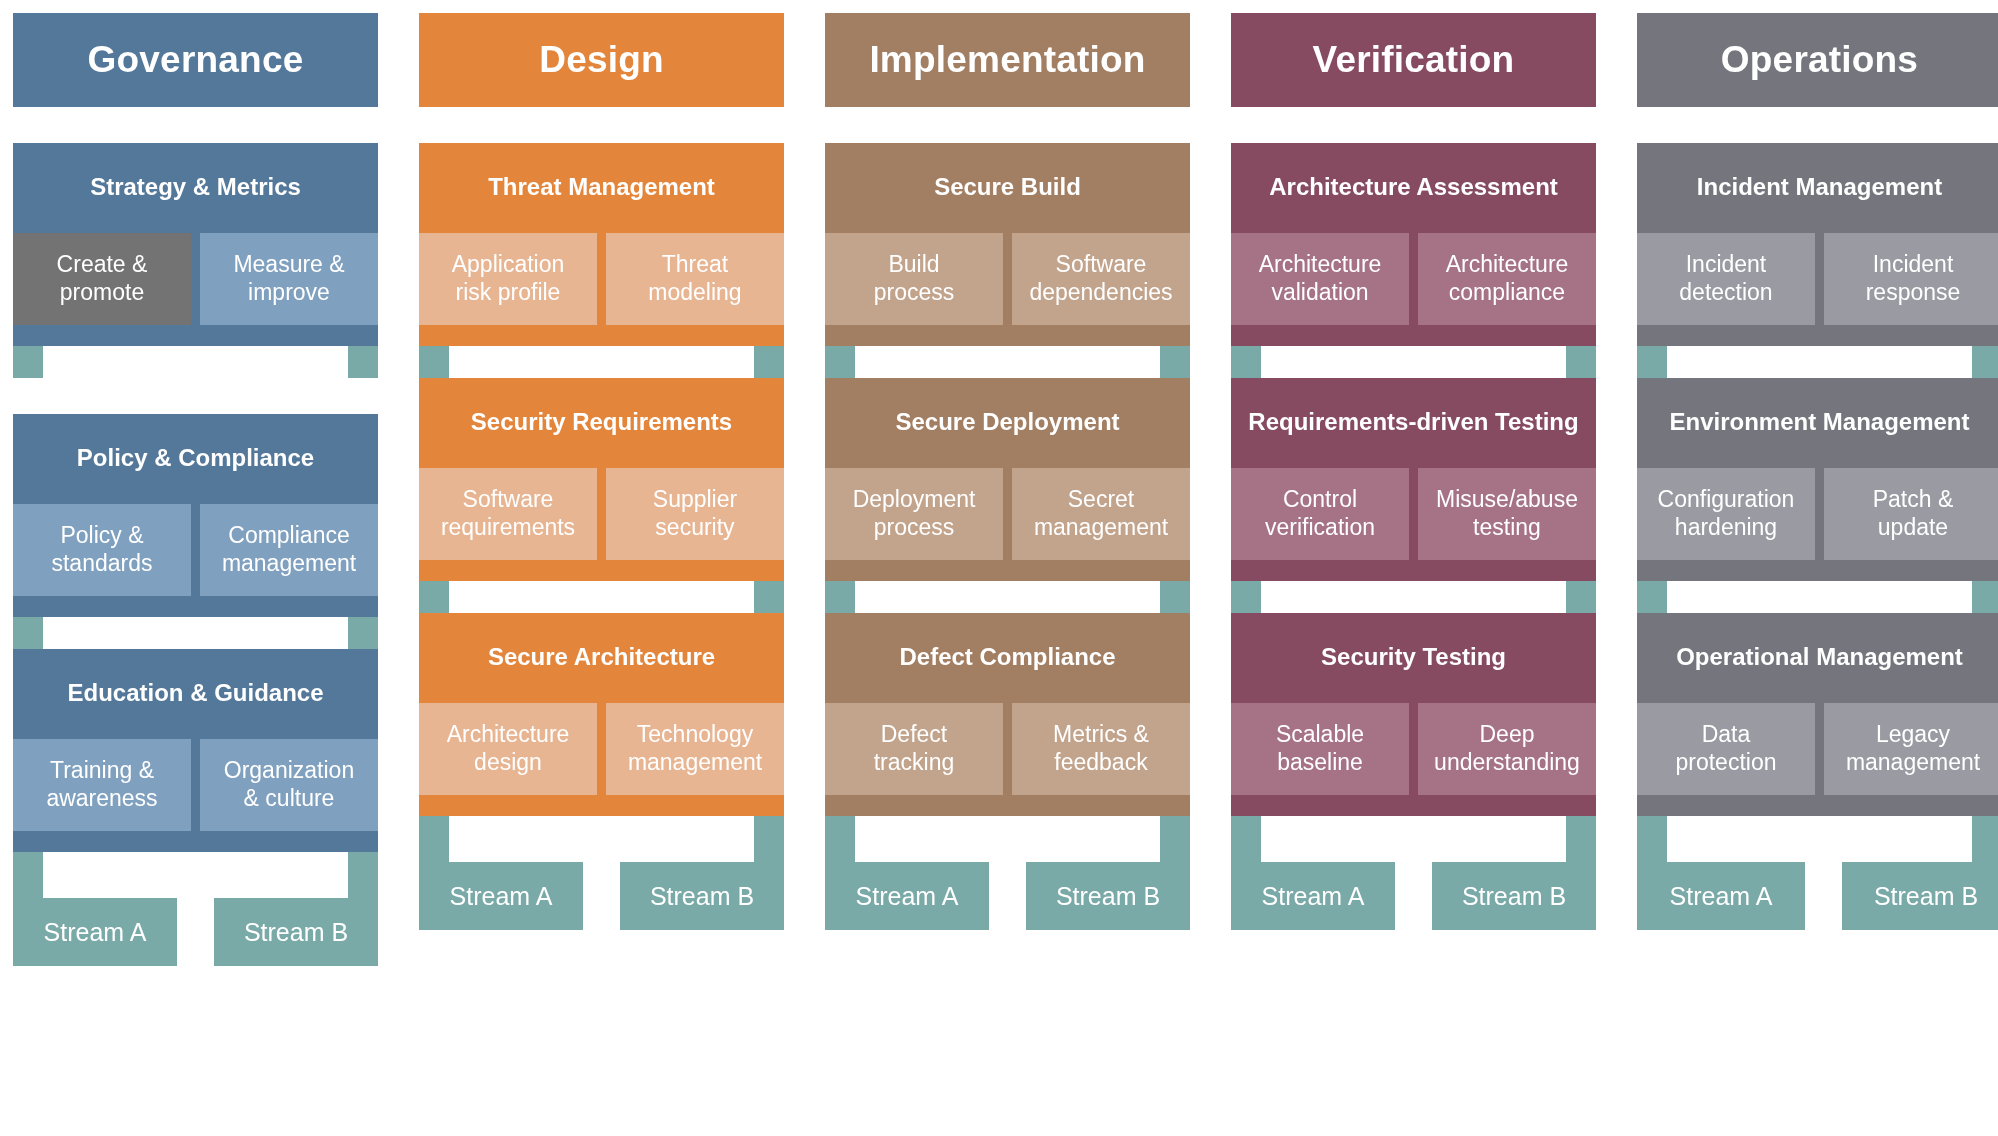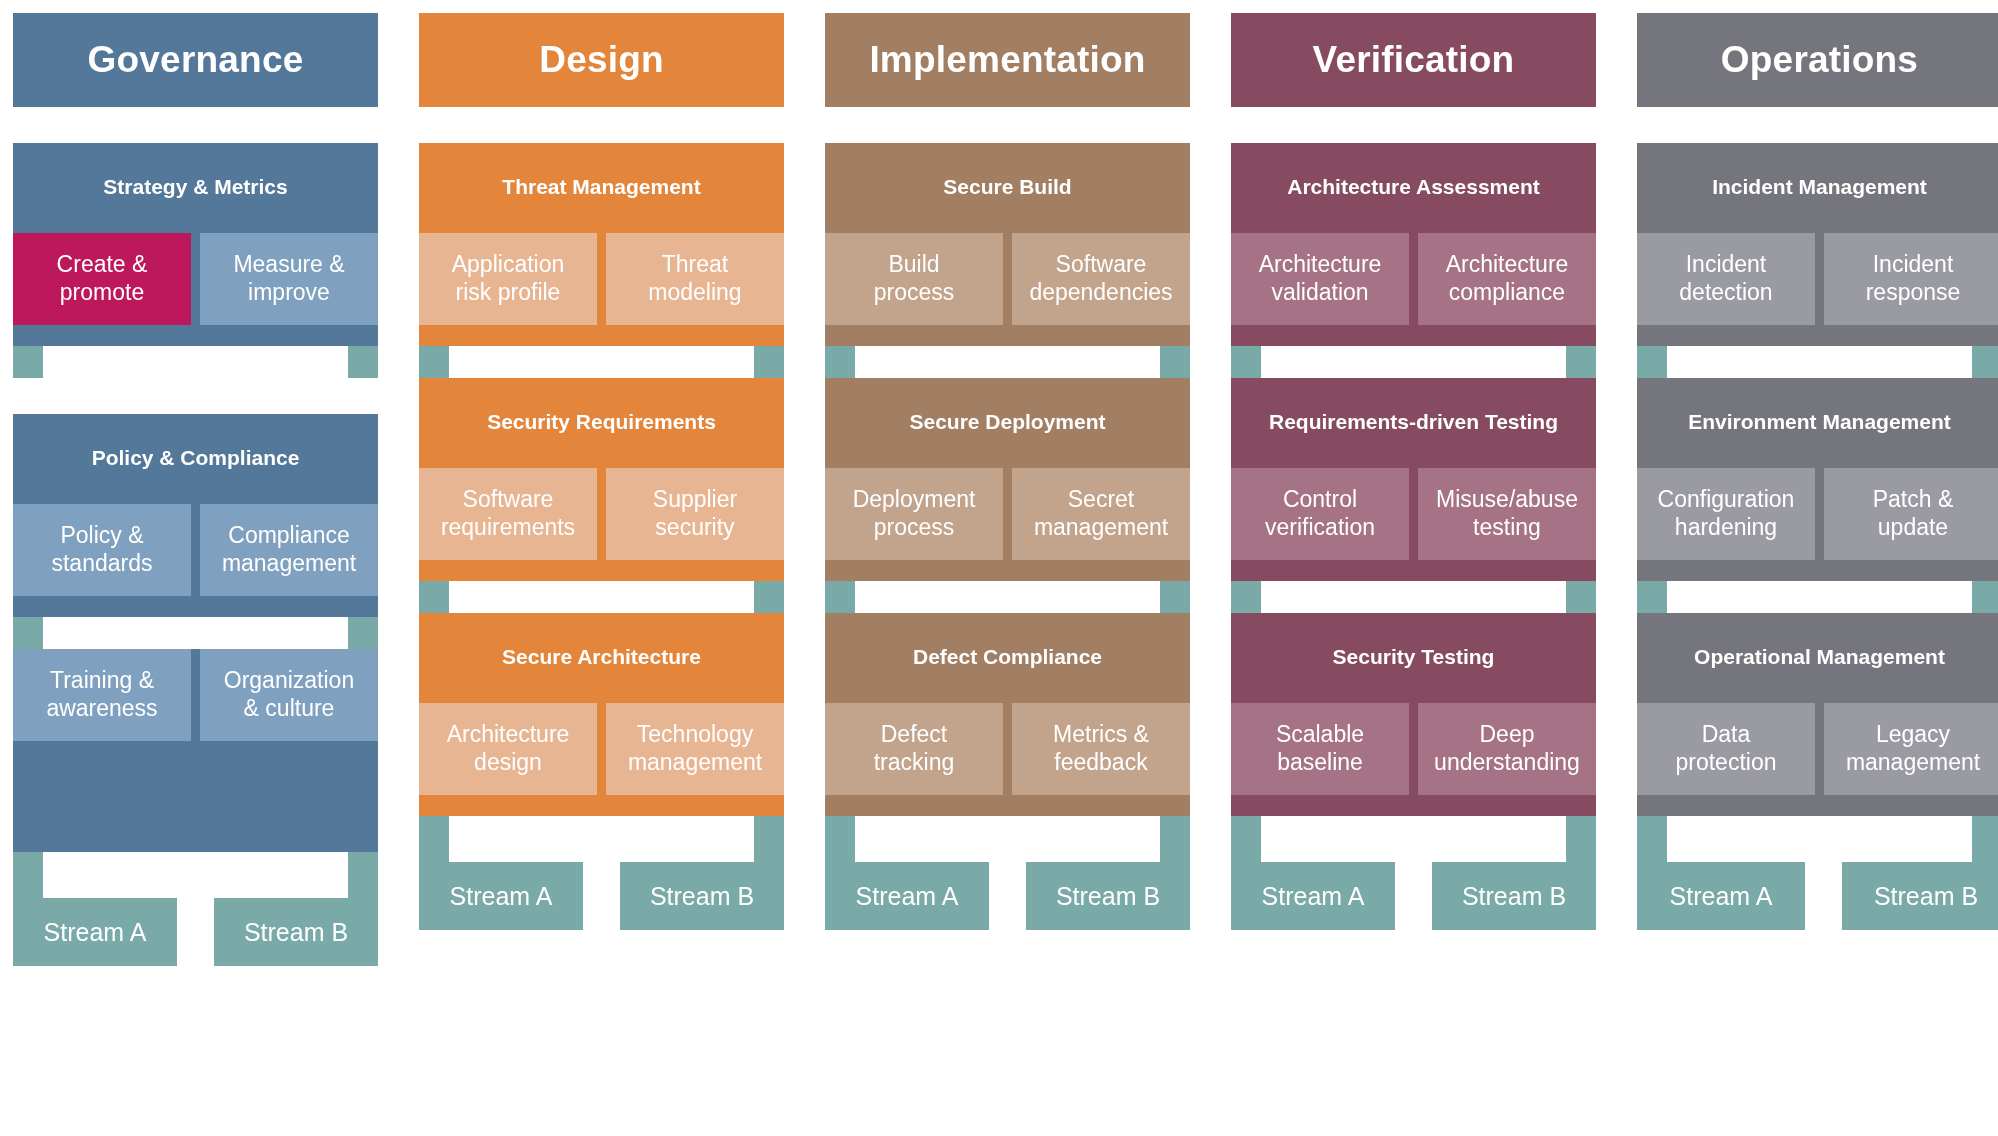--- a/index.html
+++ b/index.html
@@ -54,21 +54,21 @@
     justify-content: flex-start;
   }
 
   .practice-title {
     flex: 1 1 auto;
     display: flex;
     align-items: center;
     justify-content: center;
     text-align: center;
     color: #ffffff;
-    font-size: 21px;
+    font-size: 24px;
     font-weight: bold;
     line-height: 1.12;
     padding: 4px 6px 6px;
   }
 
   .streams {
     display: flex;
     gap: 9px;
     padding: 0 0 0 0;
     height: 92px;
@@ -152,21 +152,21 @@
 </head>
 <body>
 
 <div id="samm">
     <div class="business-function bf-governance">
       <div class="bf-header" style="background: rgb(84, 120, 154);">Governance</div>
       <div class="bf-gap"></div>
       <div class="practice" style="background: rgb(84, 120, 154); height: 203px; flex: 0 0 203px;">
         <div class="practice-title">Strategy &amp; Metrics</div>
         <div class="streams">
-          <div class="stream-activity" style="background: #be185d;">Create &amp;<br>promote</div>
+          <div class="stream-activity" style="background: #737373;">Create &amp;<br>promote</div>
           <div class="stream-activity" style="background: rgb(127, 160, 190);">Measure &amp;<br>improve</div>
         </div>
         <div class="practice-foot"></div>
       </div>
       <div class="separator">
         <div class="stub" style="background: rgb(121, 170, 168);"></div>
         <div class="stub" style="background: rgb(121, 170, 168);"></div>
       </div>
       <div class="practice" style="background: rgb(84, 120, 154); height: 203px; flex: 0 0 203px; margin-top: 36px;">
         <div class="practice-title">Policy &amp; Compliance</div>
@@ -174,20 +174,21 @@
           <div class="stream-activity" style="background: rgb(127, 160, 190);">Policy &amp;<br>standards</div>
           <div class="stream-activity" style="background: rgb(127, 160, 190);">Compliance<br>management</div>
         </div>
         <div class="practice-foot"></div>
       </div>
       <div class="separator">
         <div class="stub" style="background: rgb(121, 170, 168);"></div>
         <div class="stub" style="background: rgb(121, 170, 168);"></div>
       </div>
       <div class="practice" style="background: rgb(84, 120, 154); height: 203px; flex: 0 0 203px;">
+        <div class="practice-title">Education &amp; Guidance</div>
         <div class="streams">
           <div class="stream-activity" style="background: rgb(127, 160, 190);">Training &amp;<br>awareness</div>
           <div class="stream-activity" style="background: rgb(127, 160, 190);">Organization<br>&amp; culture</div>
         </div>
         <div class="practice-foot"></div>
       </div>
       <div class="bottom-band">
         <div class="stub-l" style="background: rgb(121, 170, 168);"></div>
         <div class="stub-r" style="background: rgb(121, 170, 168);"></div>
         <div class="bottom-labels">

